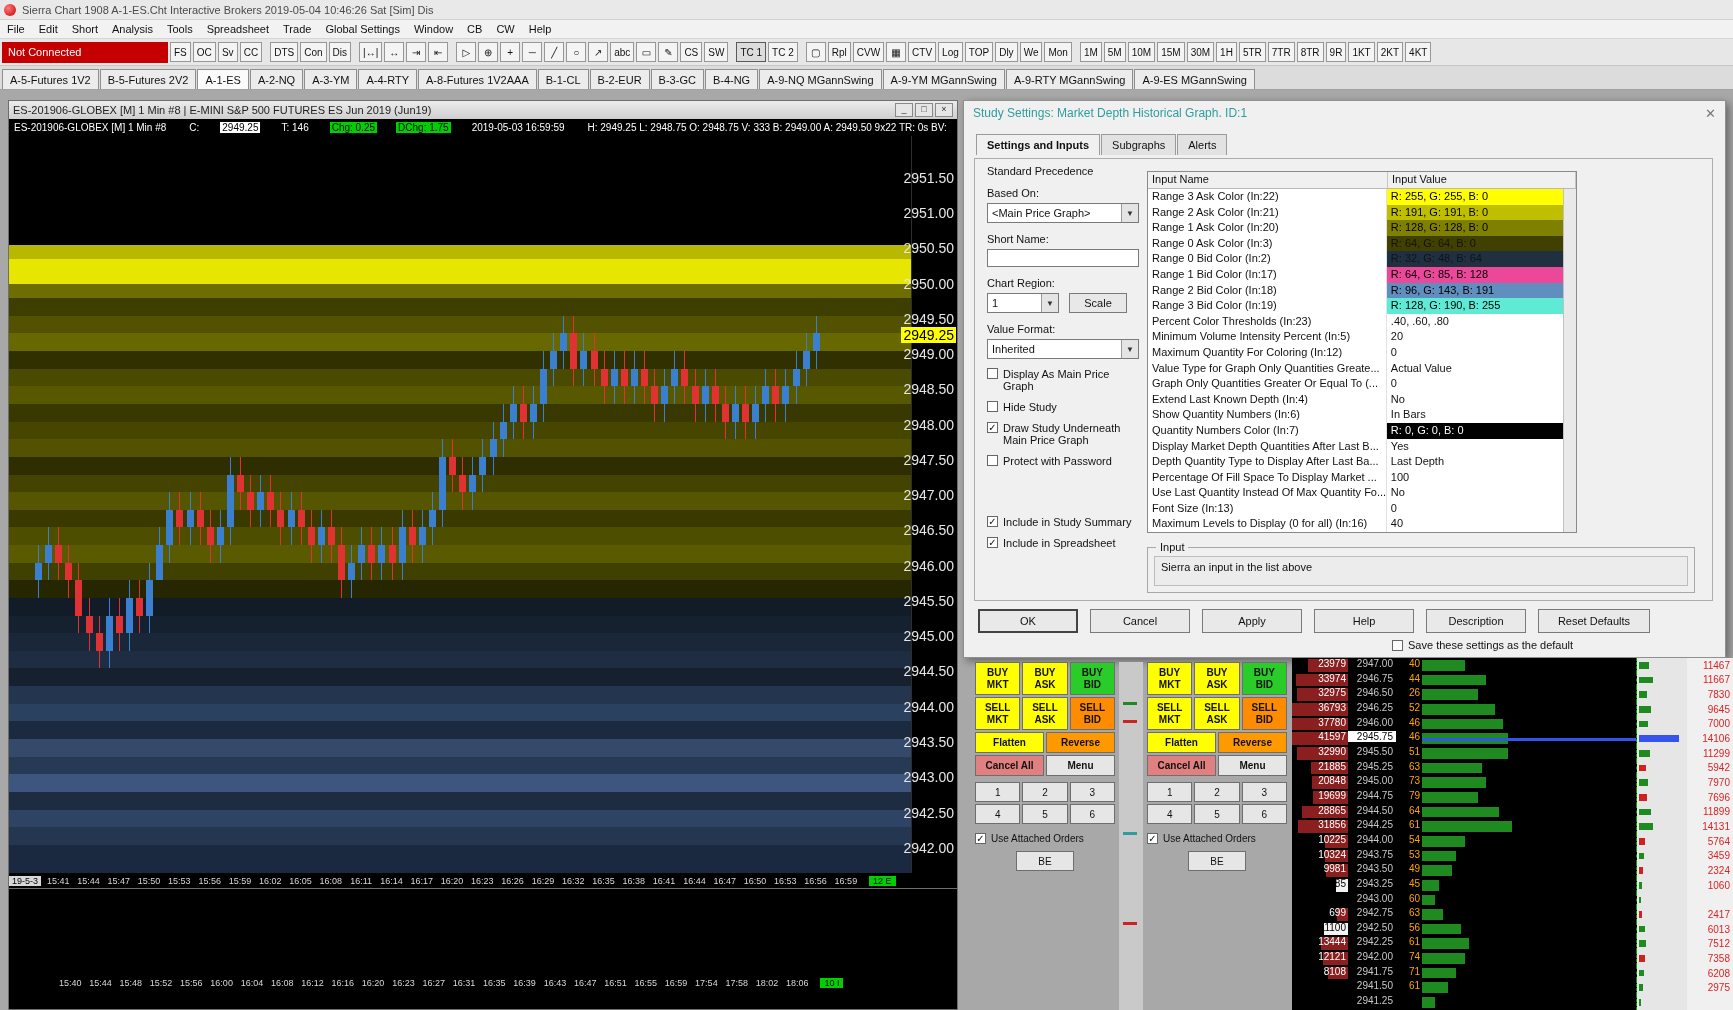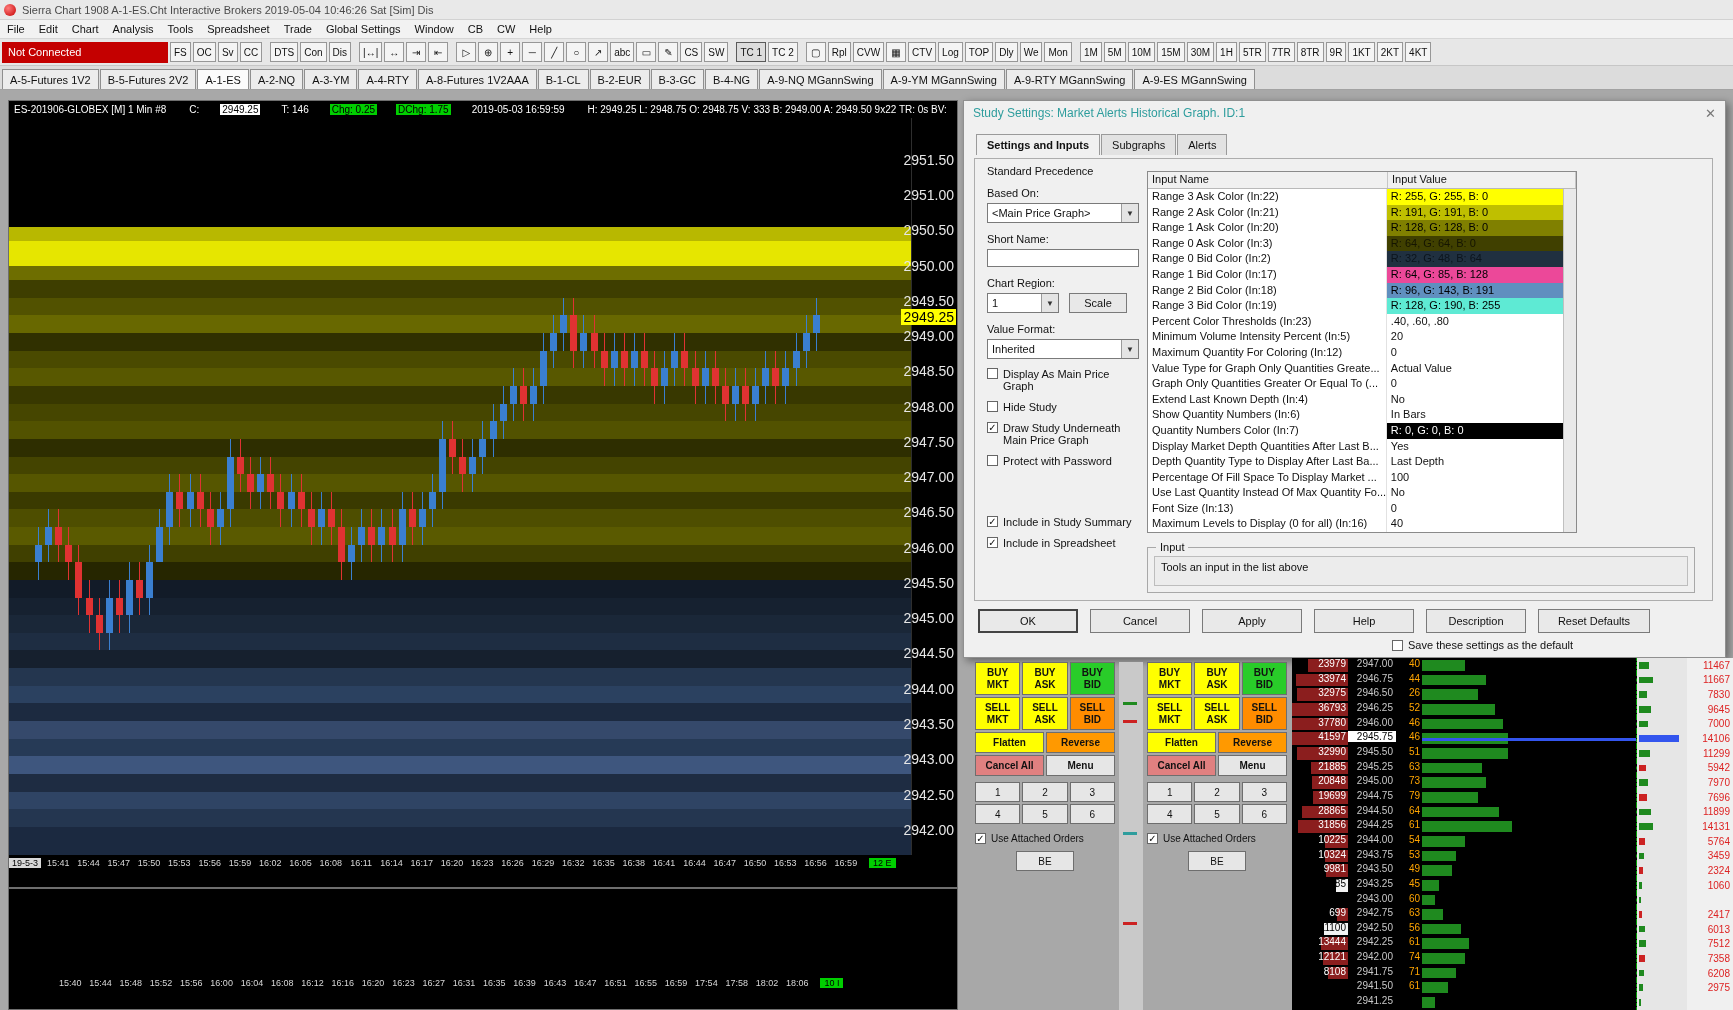--- a/index.html
+++ b/index.html
@@ -151,21 +151,21 @@
 <body>
 
 <div class="titlebar">
   <span class="app-icon"></span>
   <span>Sierra Chart 1908 A-1-ES.Cht  Interactive Brokers 2019-05-04  10:46:26 Sat [Sim]  Dis</span>
 </div>
 
 <div class="menubar" id="menubar">
     <div class="menu-item">File</div>
     <div class="menu-item">Edit</div>
-    <div class="menu-item">Chart</div>
+    <div class="menu-item">Short</div>
     <div class="menu-item">Analysis</div>
     <div class="menu-item">Tools</div>
     <div class="menu-item">Spreadsheet</div>
     <div class="menu-item">Trade</div>
     <div class="menu-item">Global Settings</div>
     <div class="menu-item">Window</div>
     <div class="menu-item">CB</div>
     <div class="menu-item">CW</div>
     <div class="menu-item">Help</div>
   </div>
@@ -240,20 +240,28 @@
     <div class="ctab">B-2-EUR</div>
     <div class="ctab">B-3-GC</div>
     <div class="ctab">B-4-NG</div>
     <div class="ctab">A-9-NQ MGannSwing</div>
     <div class="ctab">A-9-YM MGannSwing</div>
     <div class="ctab">A-9-RTY MGannSwing</div>
     <div class="ctab">A-9-ES MGannSwing</div>
   </div>
 
 <div class="chart-window">
+  <div class="cw-title">
+    <span>ES-201906-GLOBEX [M]  1 Min  #8 | E-MINI S&amp;P 500 FUTURES ES Jun 2019 (Jun19)</span>
+    <span class="cw-buttons">
+      <span class="cw-btn">_</span>
+      <span class="cw-btn">□</span>
+      <span class="cw-btn">×</span>
+    </span>
+  </div>
   <div class="info-row">
     <span class="chip">ES-201906-GLOBEX [M]  1 Min  #8</span>
     <span class="chip">C:</span>
       <span class="chip white">2949.25</span>
     <span class="chip">T: 146</span>
     <span class="chip green">Chg: 0.25</span>
     <span class="chip green">DChg: 1.75</span>
     <span class="chip">2019-05-03 16:59:59</span>
     <span class="chip">H: 2949.25  L: 2948.75  O: 2948.75  V: 333  B: 2949.00  A: 2949.50  9x22  TR: 0s  BV:</span>
   </div>
@@ -486,21 +494,21 @@
 <div class="hidden-window">
   <div class="time-row">
     <span style="width:46px"></span>
     <span id="time-axis-labels-2"><span class="xlab">15:40</span><span class="xlab">15:44</span><span class="xlab">15:48</span><span class="xlab">15:52</span><span class="xlab">15:56</span><span class="xlab">16:00</span><span class="xlab">16:04</span><span class="xlab">16:08</span><span class="xlab">16:12</span><span class="xlab">16:16</span><span class="xlab">16:20</span><span class="xlab">16:23</span><span class="xlab">16:27</span><span class="xlab">16:31</span><span class="xlab">16:35</span><span class="xlab">16:39</span><span class="xlab">16:43</span><span class="xlab">16:47</span><span class="xlab">16:51</span><span class="xlab">16:55</span><span class="xlab">16:59</span><span class="xlab">17:54</span><span class="xlab">17:58</span><span class="xlab">18:02</span><span class="xlab">18:06</span></span>
     <span class="badge">10 I</span>
   </div>
 </div>
 
 <div class="dialog">
   <div class="dlg-title">
-    <span>Study Settings: Market Alerts Historical Graph. ID:1</span>
+    <span>Study Settings: Market Depth Historical Graph. ID:1</span>
     <span class="dlg-close">✕</span>
   </div>
   <div class="dlg-tabs" id="dlg-tabs">
       <div class="dlg-tab active">Settings and Inputs</div>
       <div class="dlg-tab">Subgraphs</div>
       <div class="dlg-tab">Alerts</div>
     </div>
   <div class="dlg-frame">
     <div id="dlg-left">
       <div>Standard Precedence</div>
@@ -648,21 +656,21 @@
             <div class="lb-row">
               <div class="lb-name">Maximum Levels to Display (0 for all)  (In:16)</div>
               <div class="lb-val">40</div>
             </div>
           </div>
         <div class="lb-scroll"></div>
       </div>
     </div>
     <div class="input-group">
       <div class="ig-legend">Input</div>
-      <div class="ig-hint">Tools an input in the list above</div>
+      <div class="ig-hint">Sierra an input in the list above</div>
     </div>
   </div>
   <div class="dlg-buttons" id="dlg-buttons">
       <div class="dlg-btn default">OK</div>
       <div class="dlg-btn">Cancel</div>
       <div class="dlg-btn">Apply</div>
       <div class="dlg-btn">Help</div>
       <div class="dlg-btn">Description</div>
       <div class="dlg-btn" style="width: 112px;">Reset Defaults</div>
     </div>

